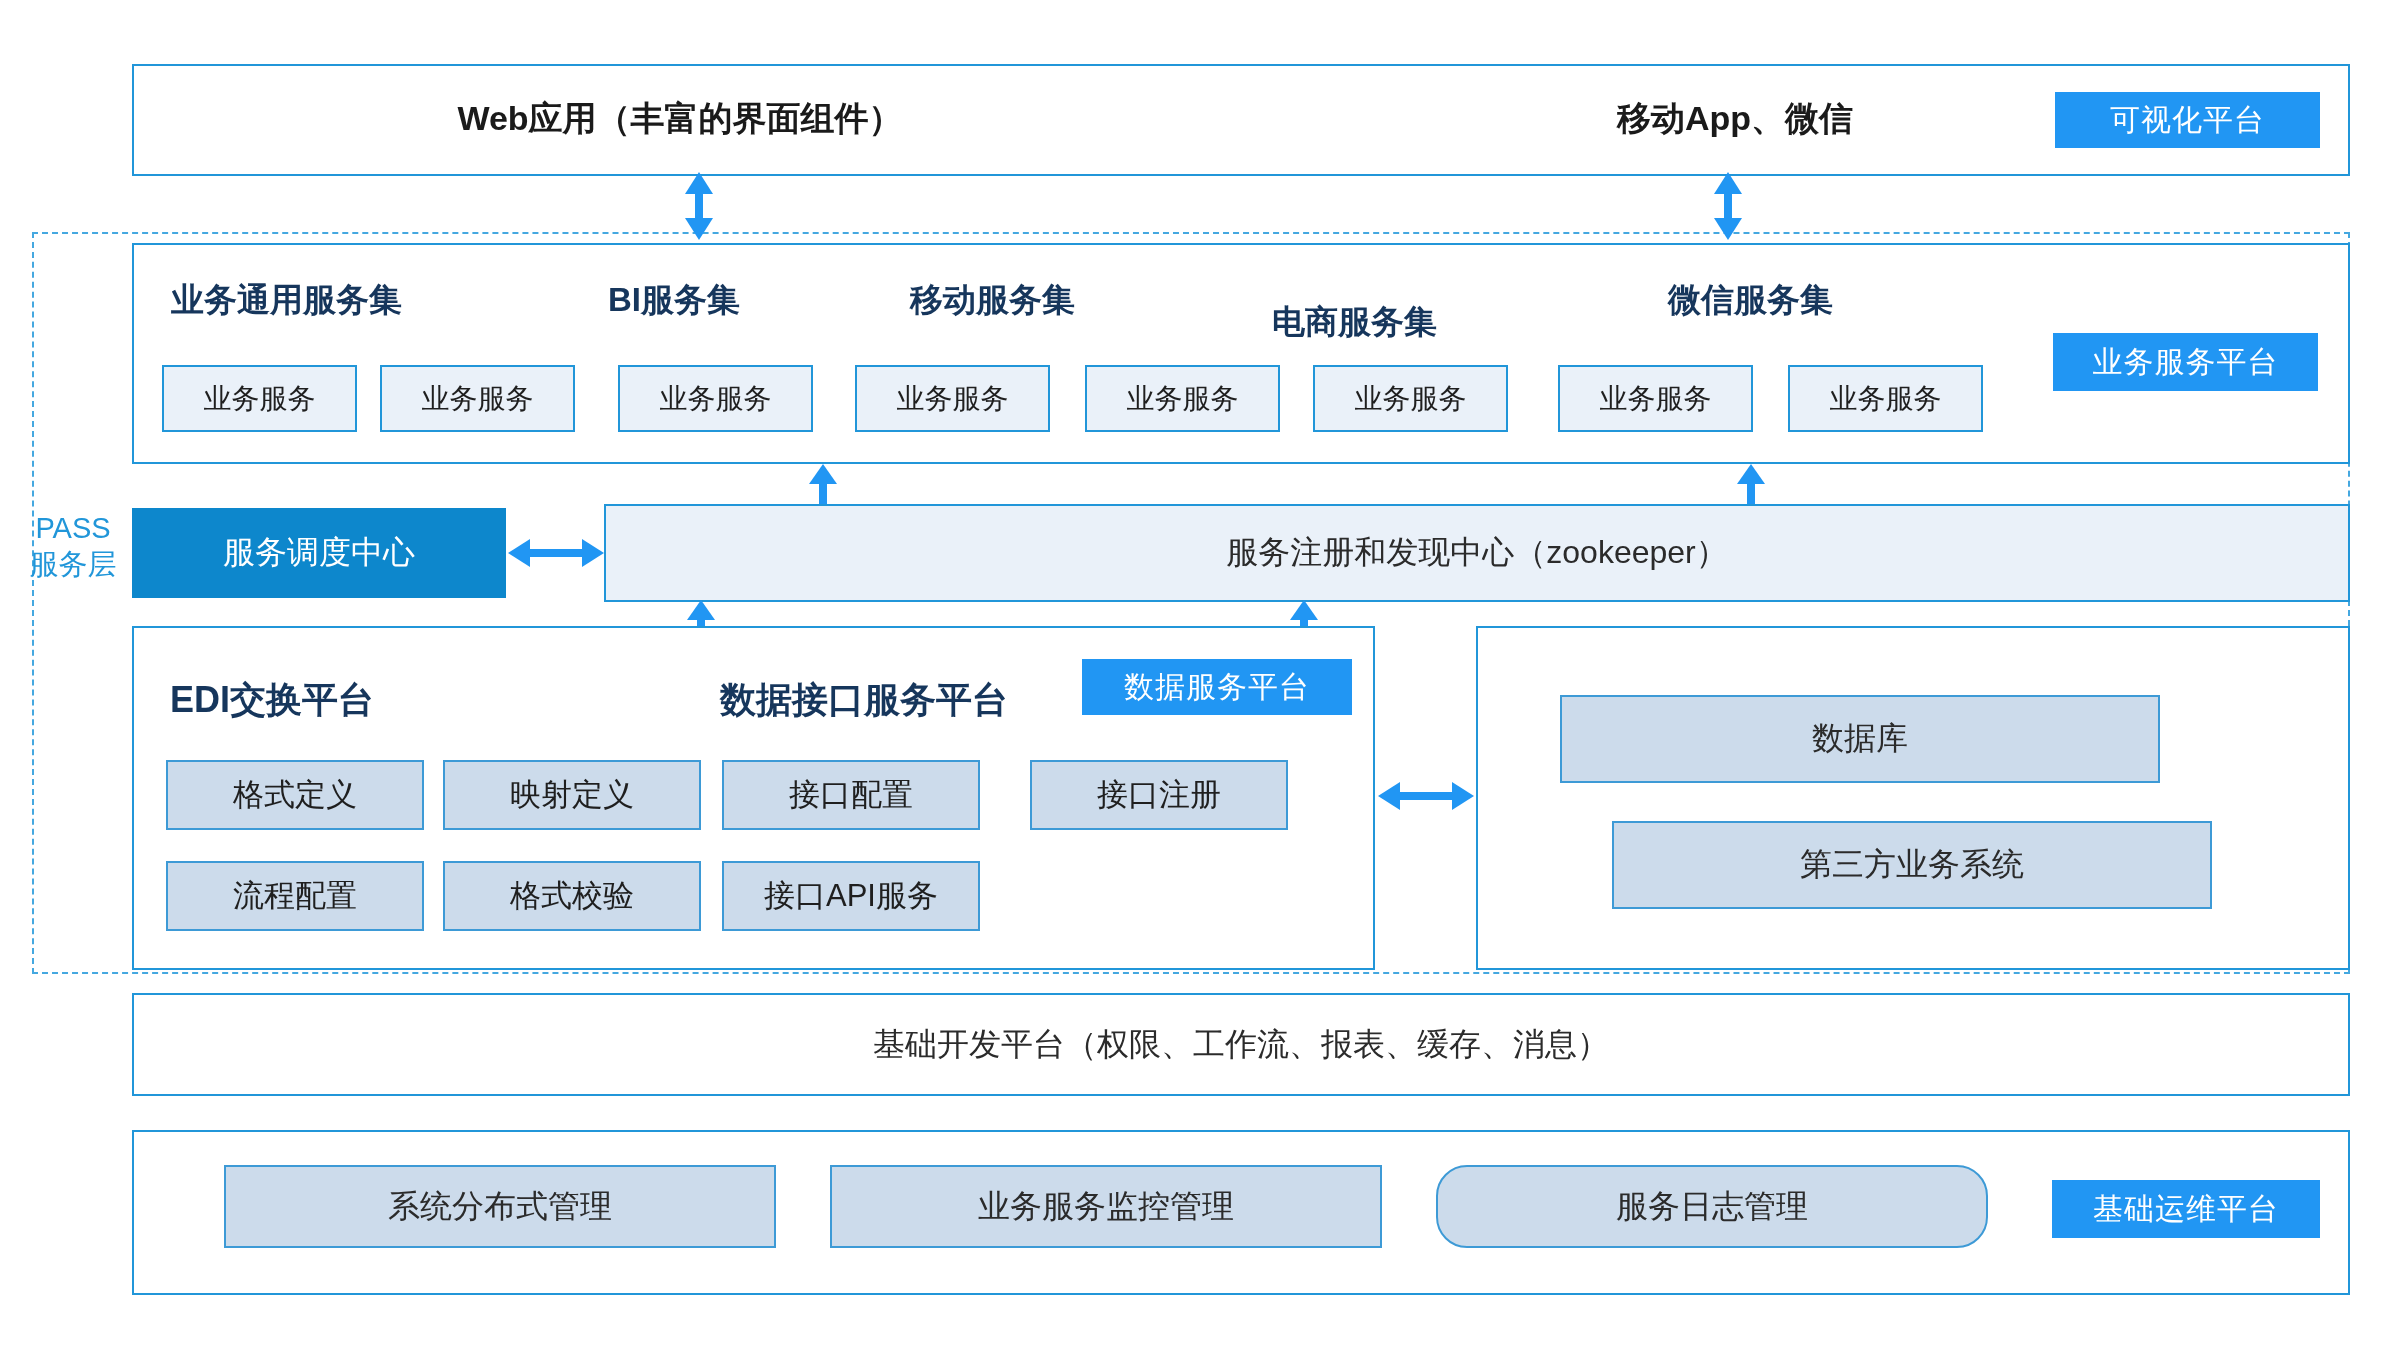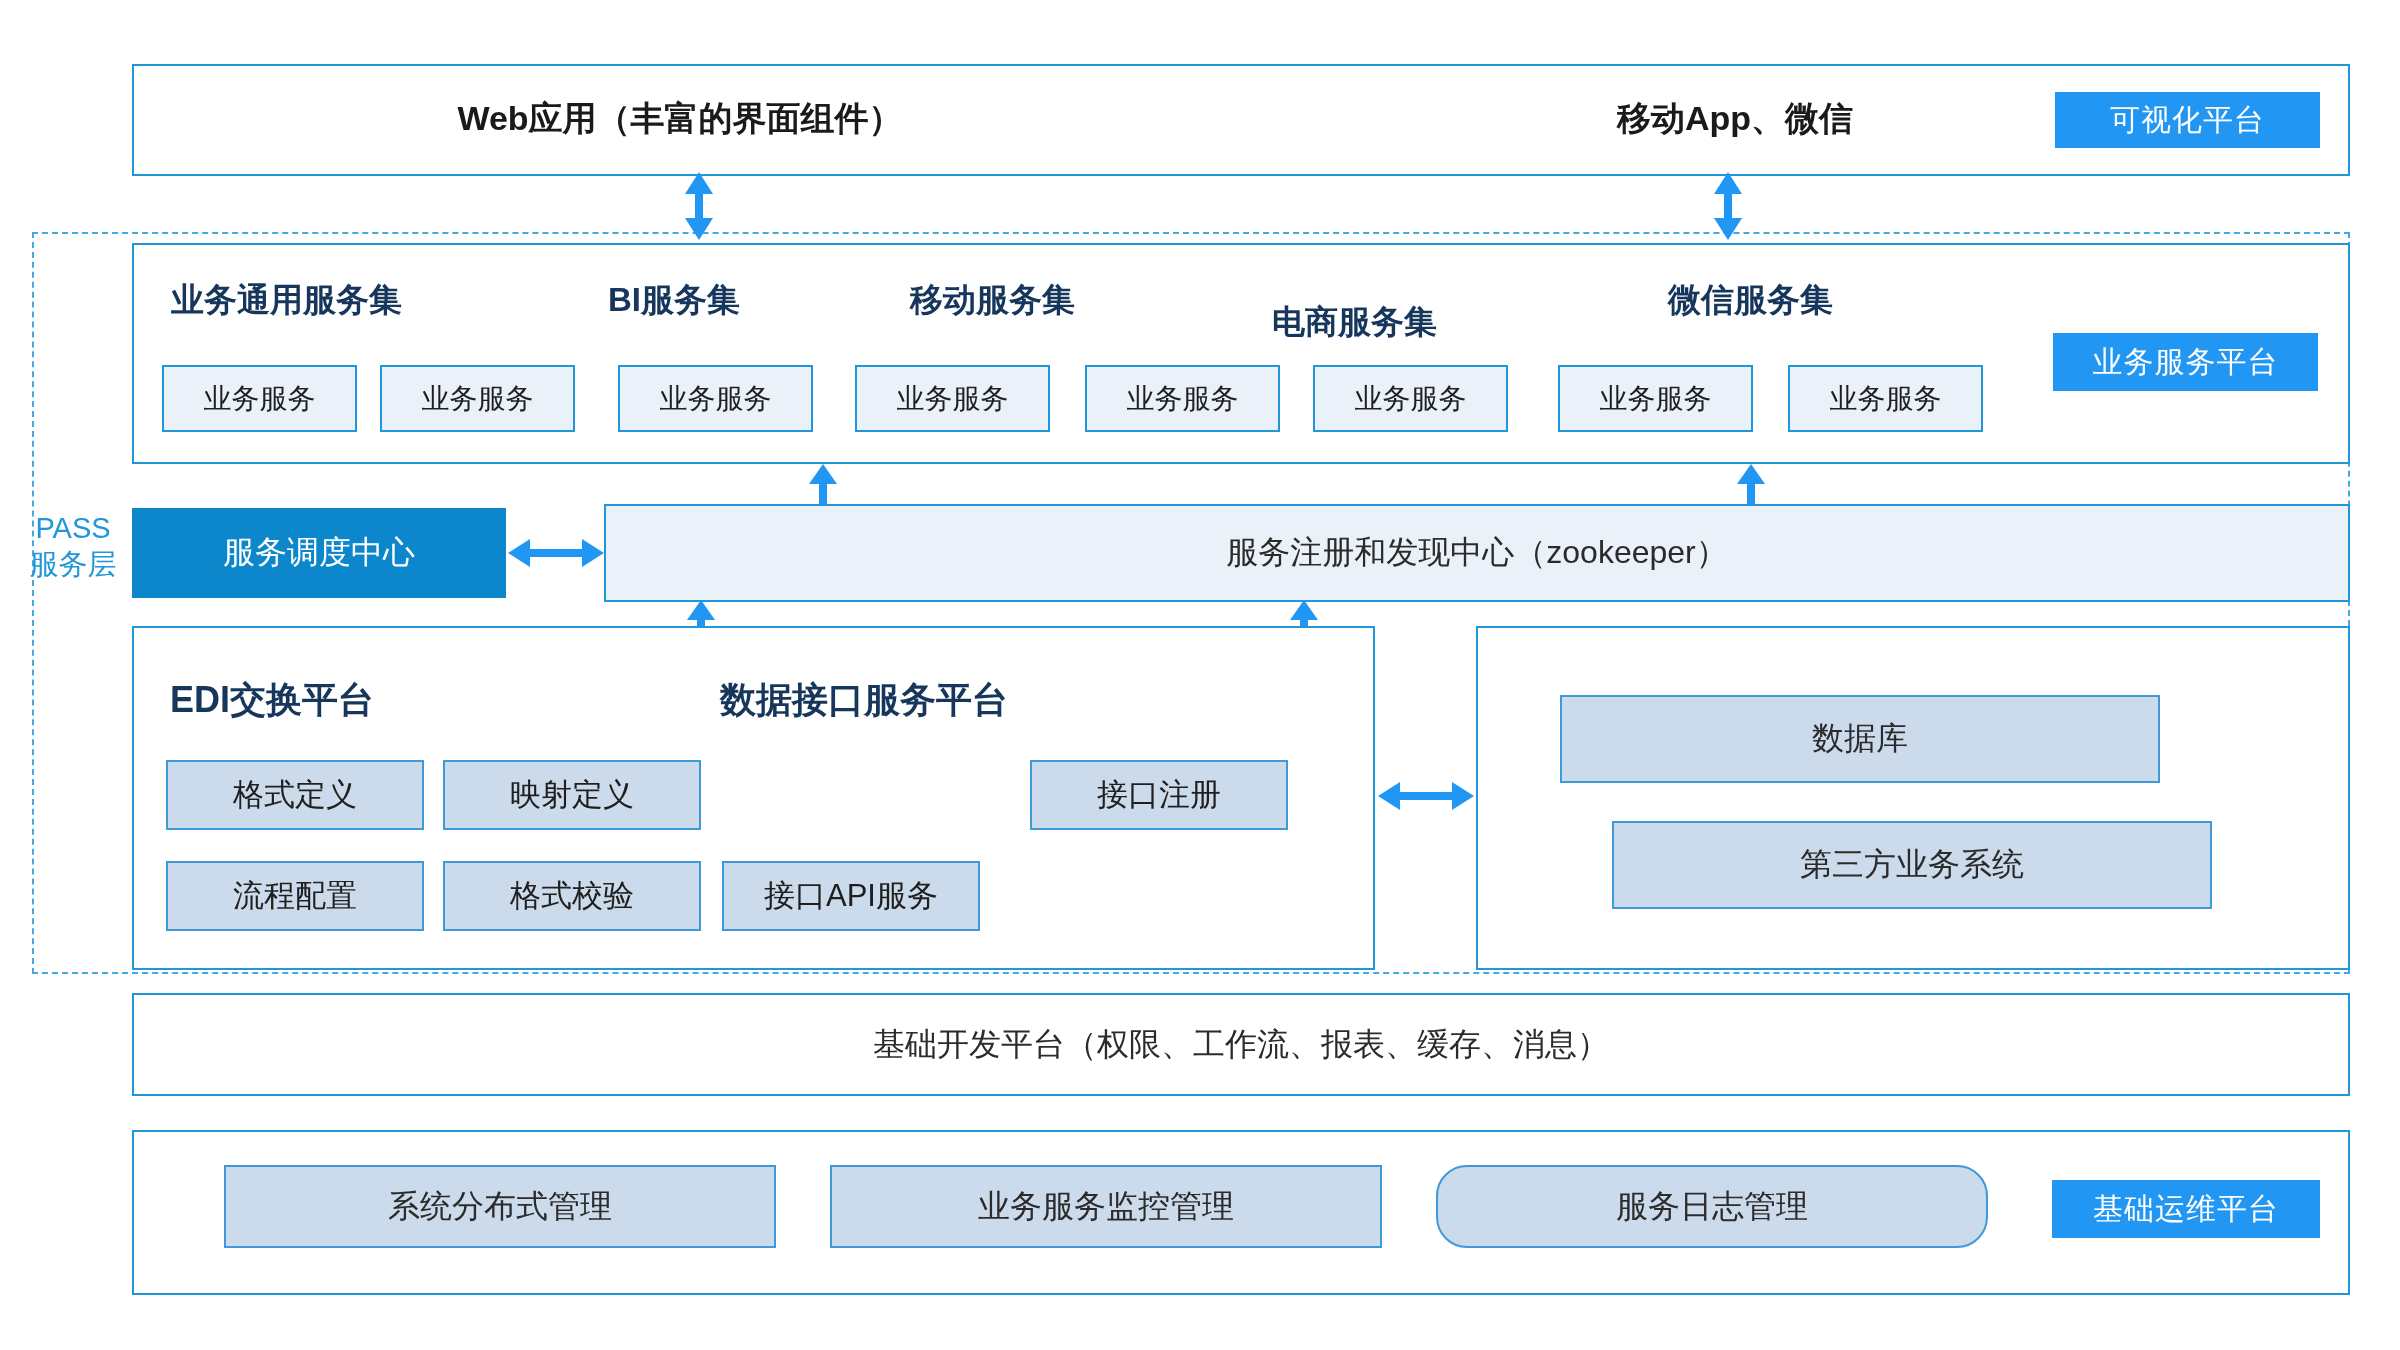--- a/index.html
+++ b/index.html
@@ -221,26 +221,30 @@
       <rect x="17" y="18" width="8" height="26" fill="#2196f3"></rect>
       <polygon points="21,62 35,42 7,42" fill="#2196f3"></polygon>
     </svg>
   </div>
 
   <div class="abs outline-box" style="left:132px; top:626px; width:1243px; height:344px;"></div>
 
   <div class="abs hdr-lg" style="left:170px; top:676px;">EDI交换平台</div>
   <div class="abs hdr-lg" style="left:720px; top:676px;">数据接口服务平台</div>
 
+  <div class="abs badge" style="left:1082px; top:659px; width:270px; height:56px;">数据服务平台</div>
 
   <div class="abs fill-box-dk" style="left:166px; top:760px; width:258px; height:70px;">
     <span class="midtxt">格式定义</span>
   </div>
   <div class="abs fill-box-dk" style="left:443px; top:760px; width:258px; height:70px;">
     <span class="midtxt">映射定义</span>
+  </div>
+  <div class="abs fill-box-dk" style="left:722px; top:760px; width:258px; height:70px;">
+    <span class="midtxt">接口配置</span>
   </div>
   <div class="abs fill-box-dk" style="left:1030px; top:760px; width:258px; height:70px;">
     <span class="midtxt">接口注册</span>
   </div>
 
   <div class="abs fill-box-dk" style="left:166px; top:861px; width:258px; height:70px;">
     <span class="midtxt">流程配置</span>
   </div>
   <div class="abs fill-box-dk" style="left:443px; top:861px; width:258px; height:70px;">
     <span class="midtxt">格式校验</span>

